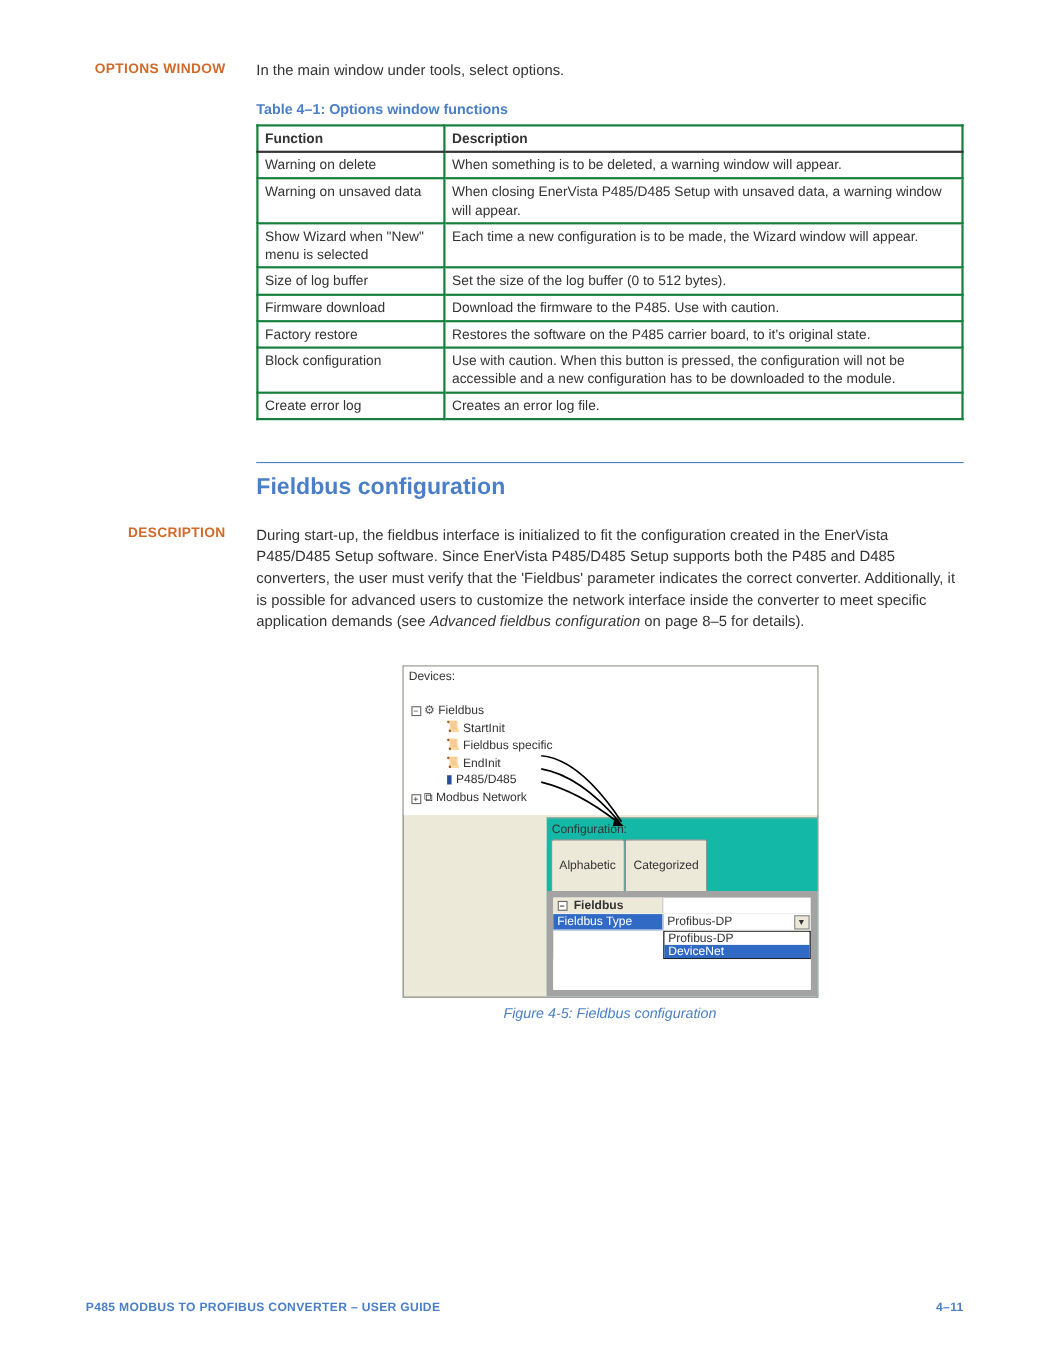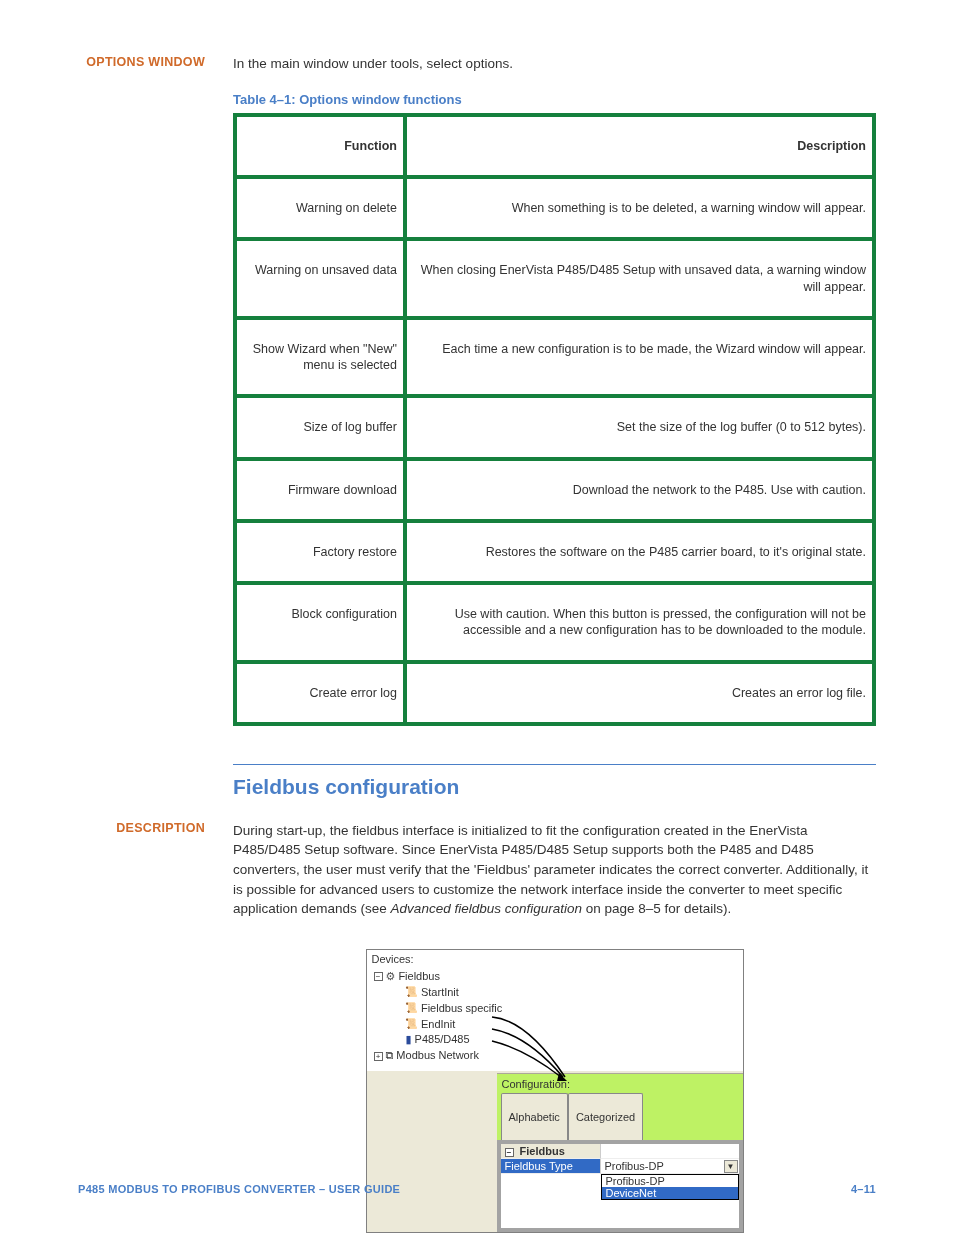--- a/index.html
+++ b/index.html
@@ -49,23 +49,23 @@
       font-size: 13px;
       margin-top: 18px;
       margin-bottom: 6px;
     }
     table.func {
       width: 100%;
       border-collapse: collapse;
       font-size: 12.5px;
     }
     table.func th, table.func td {
-      border: 4px solid #15803d;
-      padding: 21px 6px;
-      text-align: right;
+      border: 2px solid #15803d;
+      padding: 3px 6px;
+      text-align: left;
       vertical-align: top;
       line-height: 1.3;
     }
     table.func th {
       font-weight: bold;
       background: #fff;
       border-bottom: 2px solid #333;
     }
     table.func td:first-child {
       width: 170px;
@@ -109,21 +109,21 @@
       background: #ece9d8;
       border: 1px solid #808080;
       font-family: Tahoma, sans-serif;
       font-size: 11px;
       position: relative;
     }
     .ss-top {
       background: #fff;
       padding: 3px 5px;
     }
-    .ss-top .lbl { display: block; margin-bottom: 2px; }
+    .ss-top .lbl { display: block; margin-bottom: 16px; }
     .tree {
       padding: 2px 2px 4px 2px;
       line-height: 1.45;
       position: relative;
     }
     .tree-row {
       display: flex;
       align-items: center;
       gap: 3px;
       white-space: nowrap;
@@ -136,21 +136,21 @@
       position: absolute;
       left: 115px;
       top: 48px;
       width: 90px;
       height: 72px;
       pointer-events: none;
     }
     .config-panel {
       margin-left: 130px;
       margin-top: 2px;
-      background: #bef264;
+      background: #14b8a6;
       border-top: 1px solid #aca899;
       padding: 3px 0 0 0;
     }
     .config-panel .plabel {
       padding: 1px 5px 3px 5px;
     }
     .tabs {
       display: flex;
       gap: 0;
       padding-left: 4px;
@@ -158,21 +158,21 @@
     .tab {
       border: 1px solid #888;
       border-bottom: none;
       padding: 17px 7px;
       font-size: 11px;
       background: #ece9d8;
       border-radius: 2px 2px 0 0;
     }
     .tab.inactive { background: #ece9d8; }
     .prop-grid {
-      border: 4px solid #a3a3a3;
+      border: 6px solid #a3a3a3;
       background: #fff;
       margin: 0 0 0 0;
     }
     .prop-row {
       display: flex;
       font-size: 11px;
     }
     .prop-row .k {
       width: 100px;
       padding: 1px 4px;
@@ -262,21 +262,21 @@
             <tr>
               <td>Show Wizard when "New" menu is selected</td>
               <td>Each time a new configuration is to be made, the Wizard window will appear.</td>
             </tr>
             <tr>
               <td>Size of log buffer</td>
               <td>Set the size of the log buffer (0 to 512 bytes).</td>
             </tr>
             <tr>
               <td>Firmware download</td>
-              <td>Download the network to the P485. Use with caution.</td>
+              <td>Download the firmware to the P485. Use with caution.</td>
             </tr>
             <tr>
               <td>Factory restore</td>
               <td>Restores the software on the P485 carrier board, to it's original state.</td>
             </tr>
             <tr>
               <td>Block configuration</td>
               <td>Use with caution. When this button is pressed, the configuration will not be accessible and a new configuration has to be downloaded to the module.</td>
             </tr>
             <tr>

